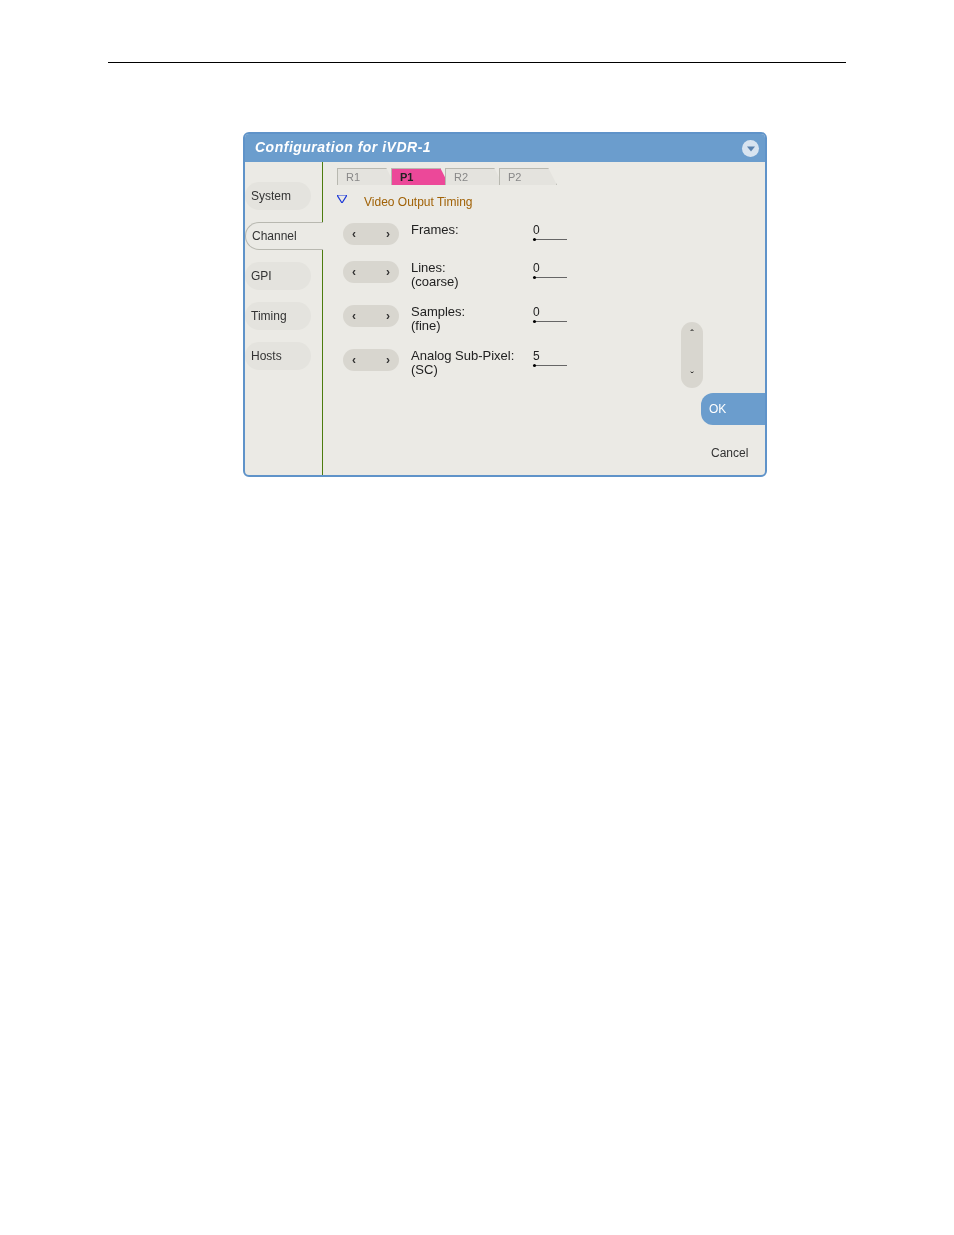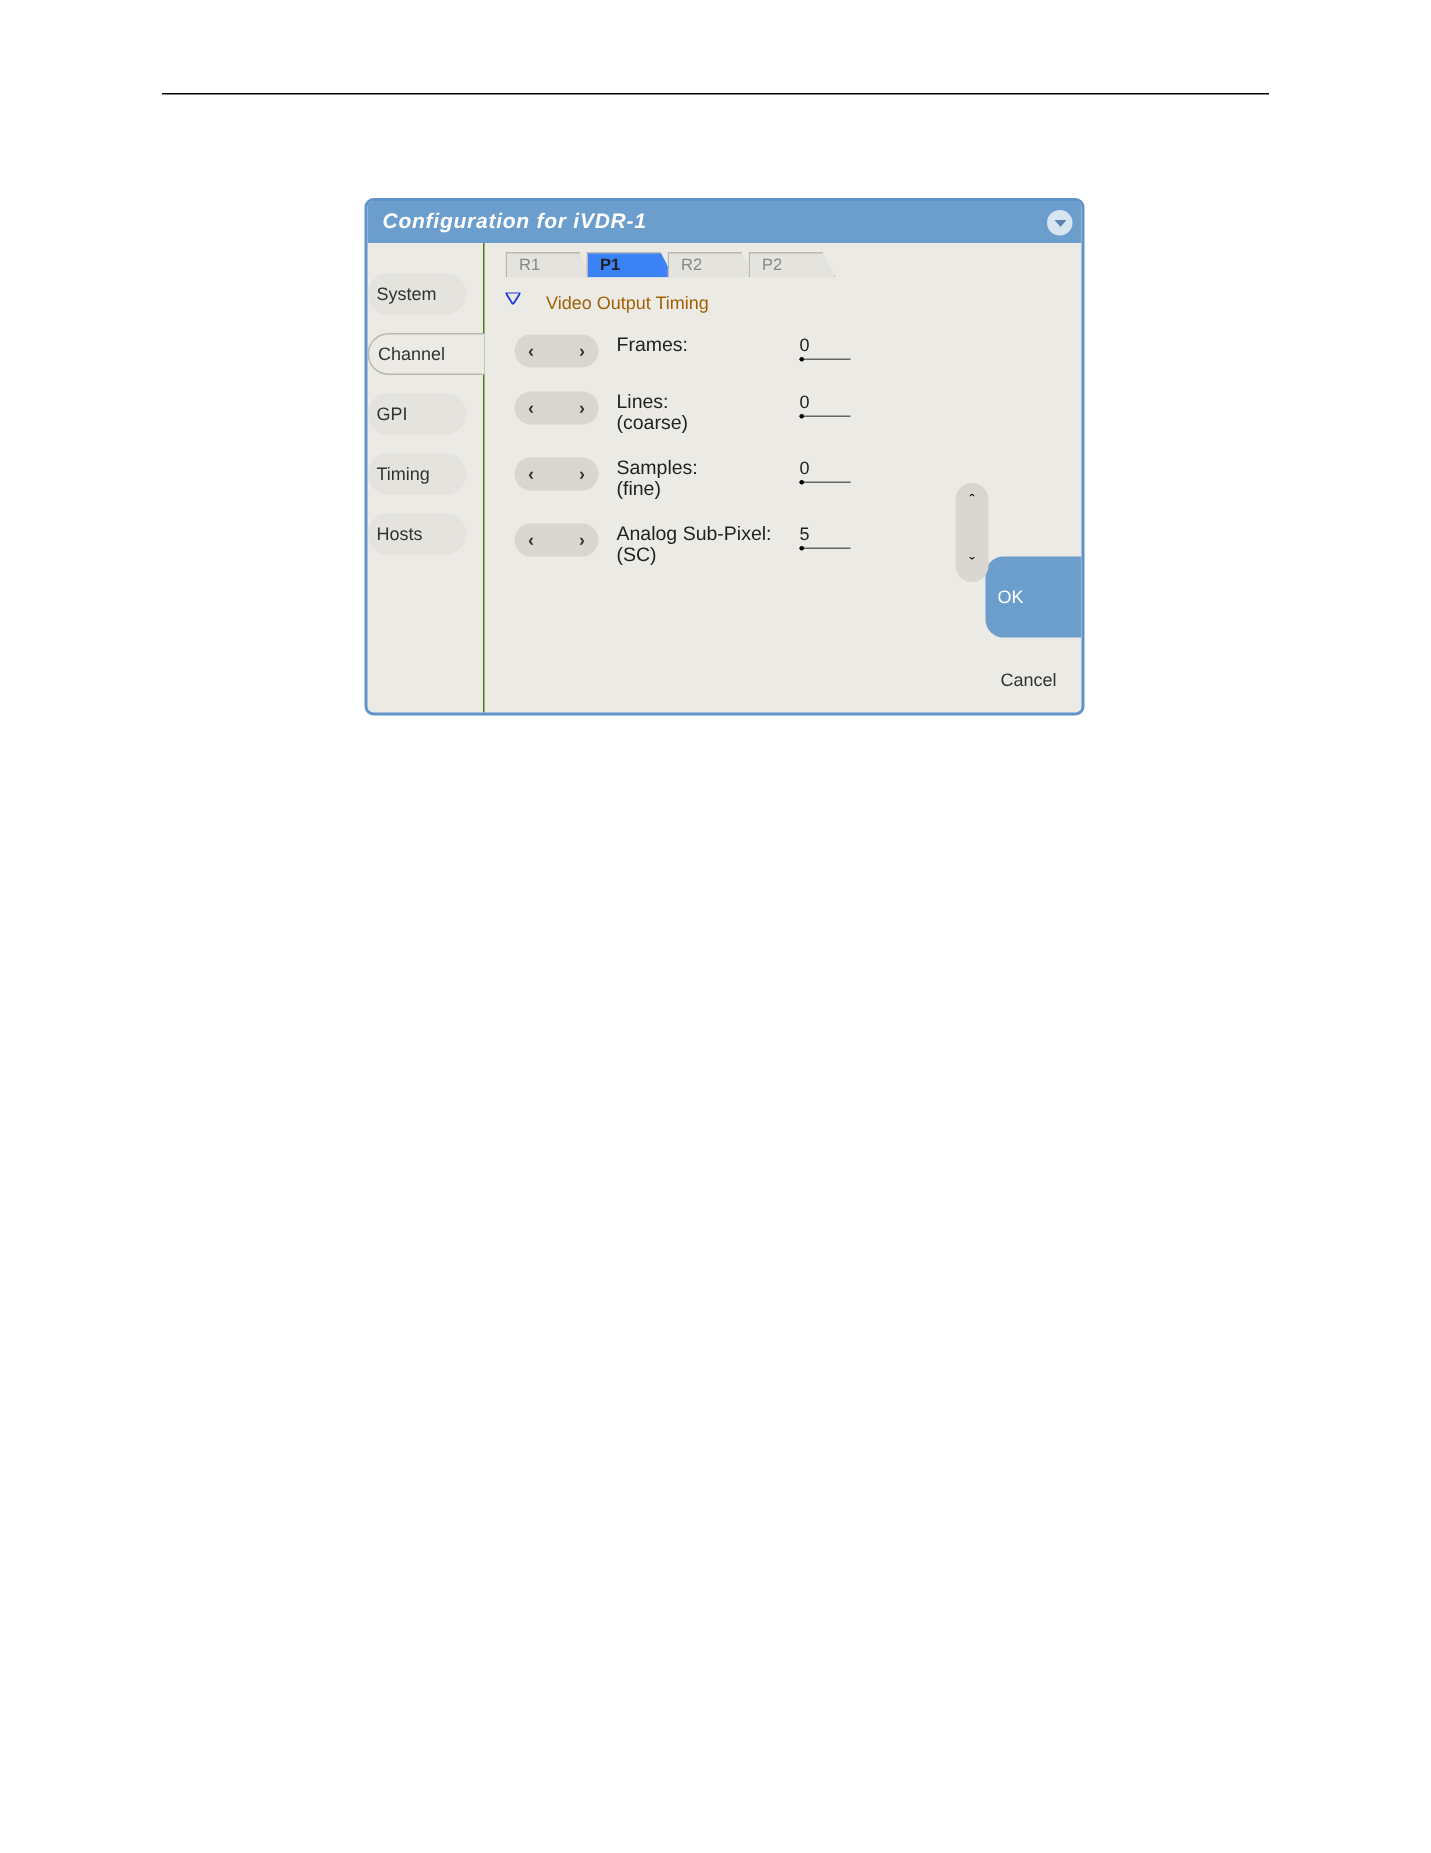--- a/index.html
+++ b/index.html
@@ -14,21 +14,21 @@
   position: absolute;
   top: 62px;
   left: 108px;
   right: 108px;
   border-top: 1px solid #000;
 }
 .dialog {
   position: absolute;
   top: 132px;
   left: 243px;
-  width: 480px;
+  width: 524px;
   height: 345px;
   background: #ebeae5;
   border: 2px solid #5f93c9;
   border-radius: 6px;
   overflow: hidden;
 }
 .titlebar {
   height: 28px;
   background: #6b9dcd;
   color: #fff;
@@ -103,21 +103,21 @@
   padding: 2px 18px 2px 8px;
   background: #e4e3de;
   border: 1px solid #b8b8b0;
   border-bottom: none;
   clip-path: polygon(0 0, 85% 0, 100% 100%, 0 100%);
   margin-right: -4px;
   min-width: 58px;
   cursor: pointer;
 }
 .tab.active {
-  background: #3b82f6;
+  background: #ec4899;
   color: #222;
   font-weight: bold;
 }
 .section-header {
   display: flex;
   gap: 17px;
   margin: 10px 0 14px 0;
   color: #a16207;
   font-size: 12px;
 }
@@ -190,21 +190,21 @@
   display: flex;
   flex-direction: column;
   justify-content: flex-end;
   gap: 16px;
   padding-bottom: 10px;
 }
 .btn-ok {
   background: #6b9dcd;
   color: #fff;
   font-size: 12px;
-  padding: 20px 8px;
+  padding: 9px 8px;
   border-radius: 12px 0 0 12px;
   margin-left: -8px;
   cursor: pointer;
 }
 .btn-cancel {
   color: #333;
   font-size: 12px;
   padding: 5px 2px;
   cursor: pointer;
 }

